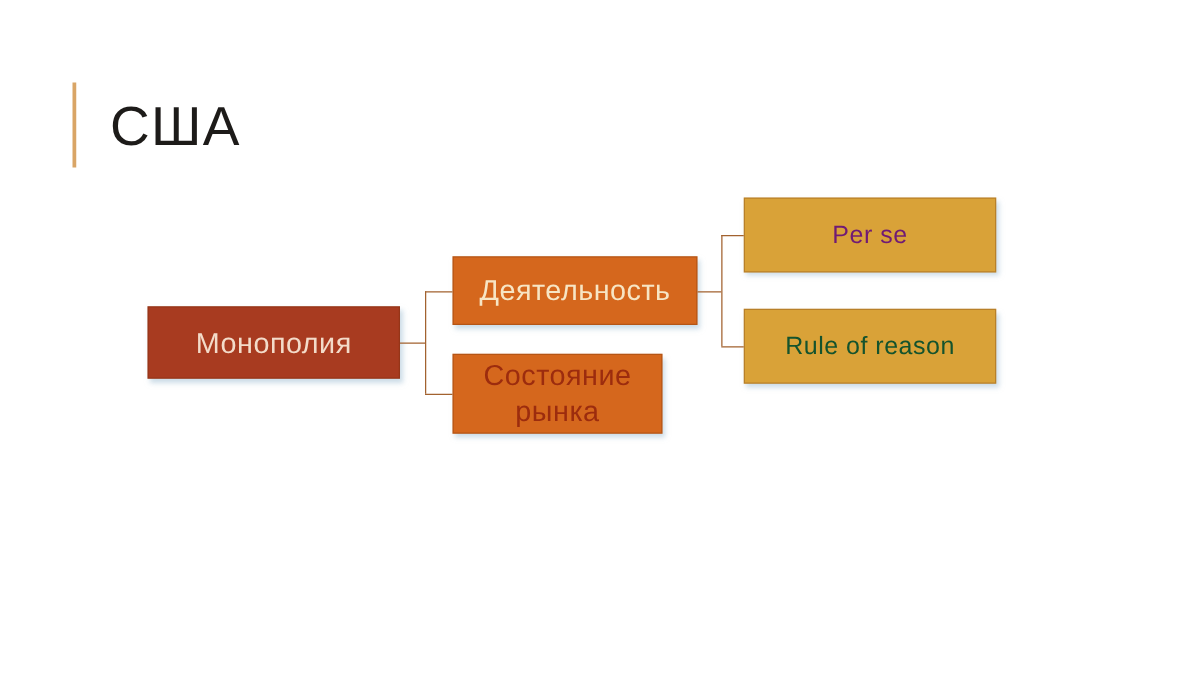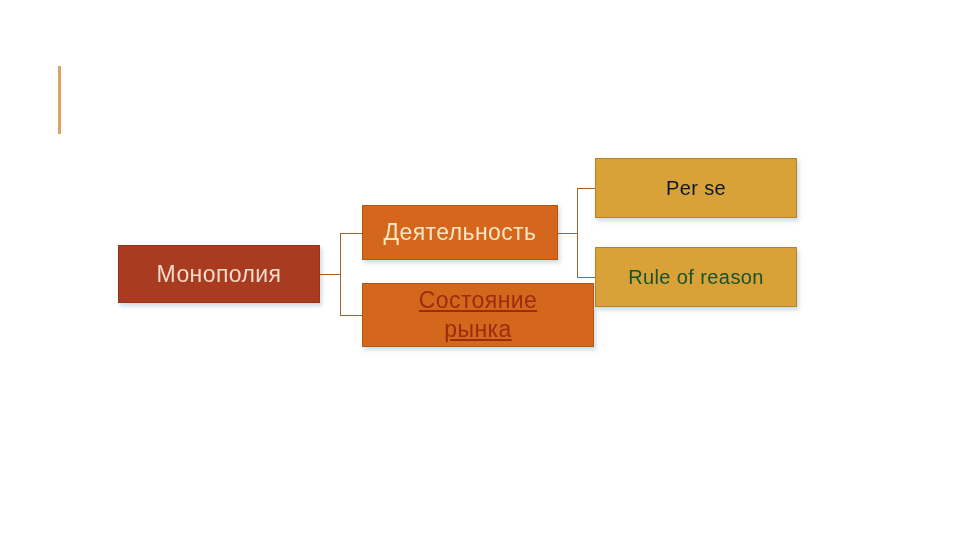--- a/index.html
+++ b/index.html
@@ -41,21 +41,21 @@
     text-align: center;
     font-size: 23px;
     letter-spacing: 0.4px;
     border: 1px solid rgba(100, 40, 5, 0.28);
     box-shadow: 2px 3px 4px rgba(163, 191, 212, 0.55);
     box-sizing: border-box;
     line-height: 1.25;
   }
   .node-monopoly      { left: 118px; top: 245px; width: 202px; height: 58px; justify-content: center; }
   .node-activity      { left: 362px; top: 205px; width: 196px; height: 55px; }
-  .node-market-state  { left: 362px; top: 283px; width: 232px; height: 64px; text-decoration: underline; }
+  .node-market-state  { left: 362px; top: 283px; width: 168px; height: 64px; }
   .node-per-se        { left: 595px; top: 158px; width: 202px; height: 60px; font-size: 20px; }
   .node-rule-of-reason{ left: 595px; top: 247px; width: 202px; height: 60px; font-size: 20px; }
   .node-market-state .node-label { max-width: 150px; }
 
   
   .connector { position: absolute; }
   .connector.h { height: 0; border-top: 1.5px solid; }
   .connector.v { width: 0;  border-left: 1.5px solid; }
 
   .seg-a1 { left: 320px; top: 274px; width: 20px; }
@@ -67,36 +67,37 @@
   .seg-b2 { left: 577px; top: 188px; height: 89px; }
   .seg-b3 { left: 577px; top: 188px; width: 18px; }
   .seg-b4 { left: 577px; top: 277px; width: 18px; }
 </style>
 </head>
 <body>
 
 <div class="slide">
 
   <span class="title-accent" style="background: rgb(217, 165, 102);"></span>
+  <h1 class="slide-title">США</h1>
 
   <div>
 
     <div class="node node-monopoly" style="background: rgb(168, 59, 32); color: rgb(243, 219, 201);">
       <span class="node-label">Монополия</span>
     </div>
 
     <div class="node node-activity" style="background: rgb(213, 103, 29); color: rgb(247, 229, 196);">
       <span class="node-label">Деятельность</span>
     </div>
 
     <div class="node node-market-state" style="background: rgb(213, 103, 29); color: rgb(156, 44, 14);">
       <span class="node-label">Состояние рынка</span>
     </div>
 
-    <div class="node node-per-se" style="background: rgb(217, 162, 56); color: #0f172a; text-align: center;">
+    <div class="node node-per-se" style="background: rgb(217, 162, 56); color: #701a75; text-align: center;">
       <span class="node-label">Per se</span>
     </div>
 
     <div class="node node-rule-of-reason" style="background: rgb(217, 162, 56); color: #14532d;">
       <span class="node-label">Rule of reason</span>
     </div>
 
     <div class="connector h seg-a1" style="border-top-color: rgb(162, 98, 47);"></div>
     <div class="connector v seg-a2" style="border-left-color: rgb(162, 98, 47);"></div>
     <div class="connector h seg-a3" style="border-top-color: rgb(162, 98, 47);"></div>

